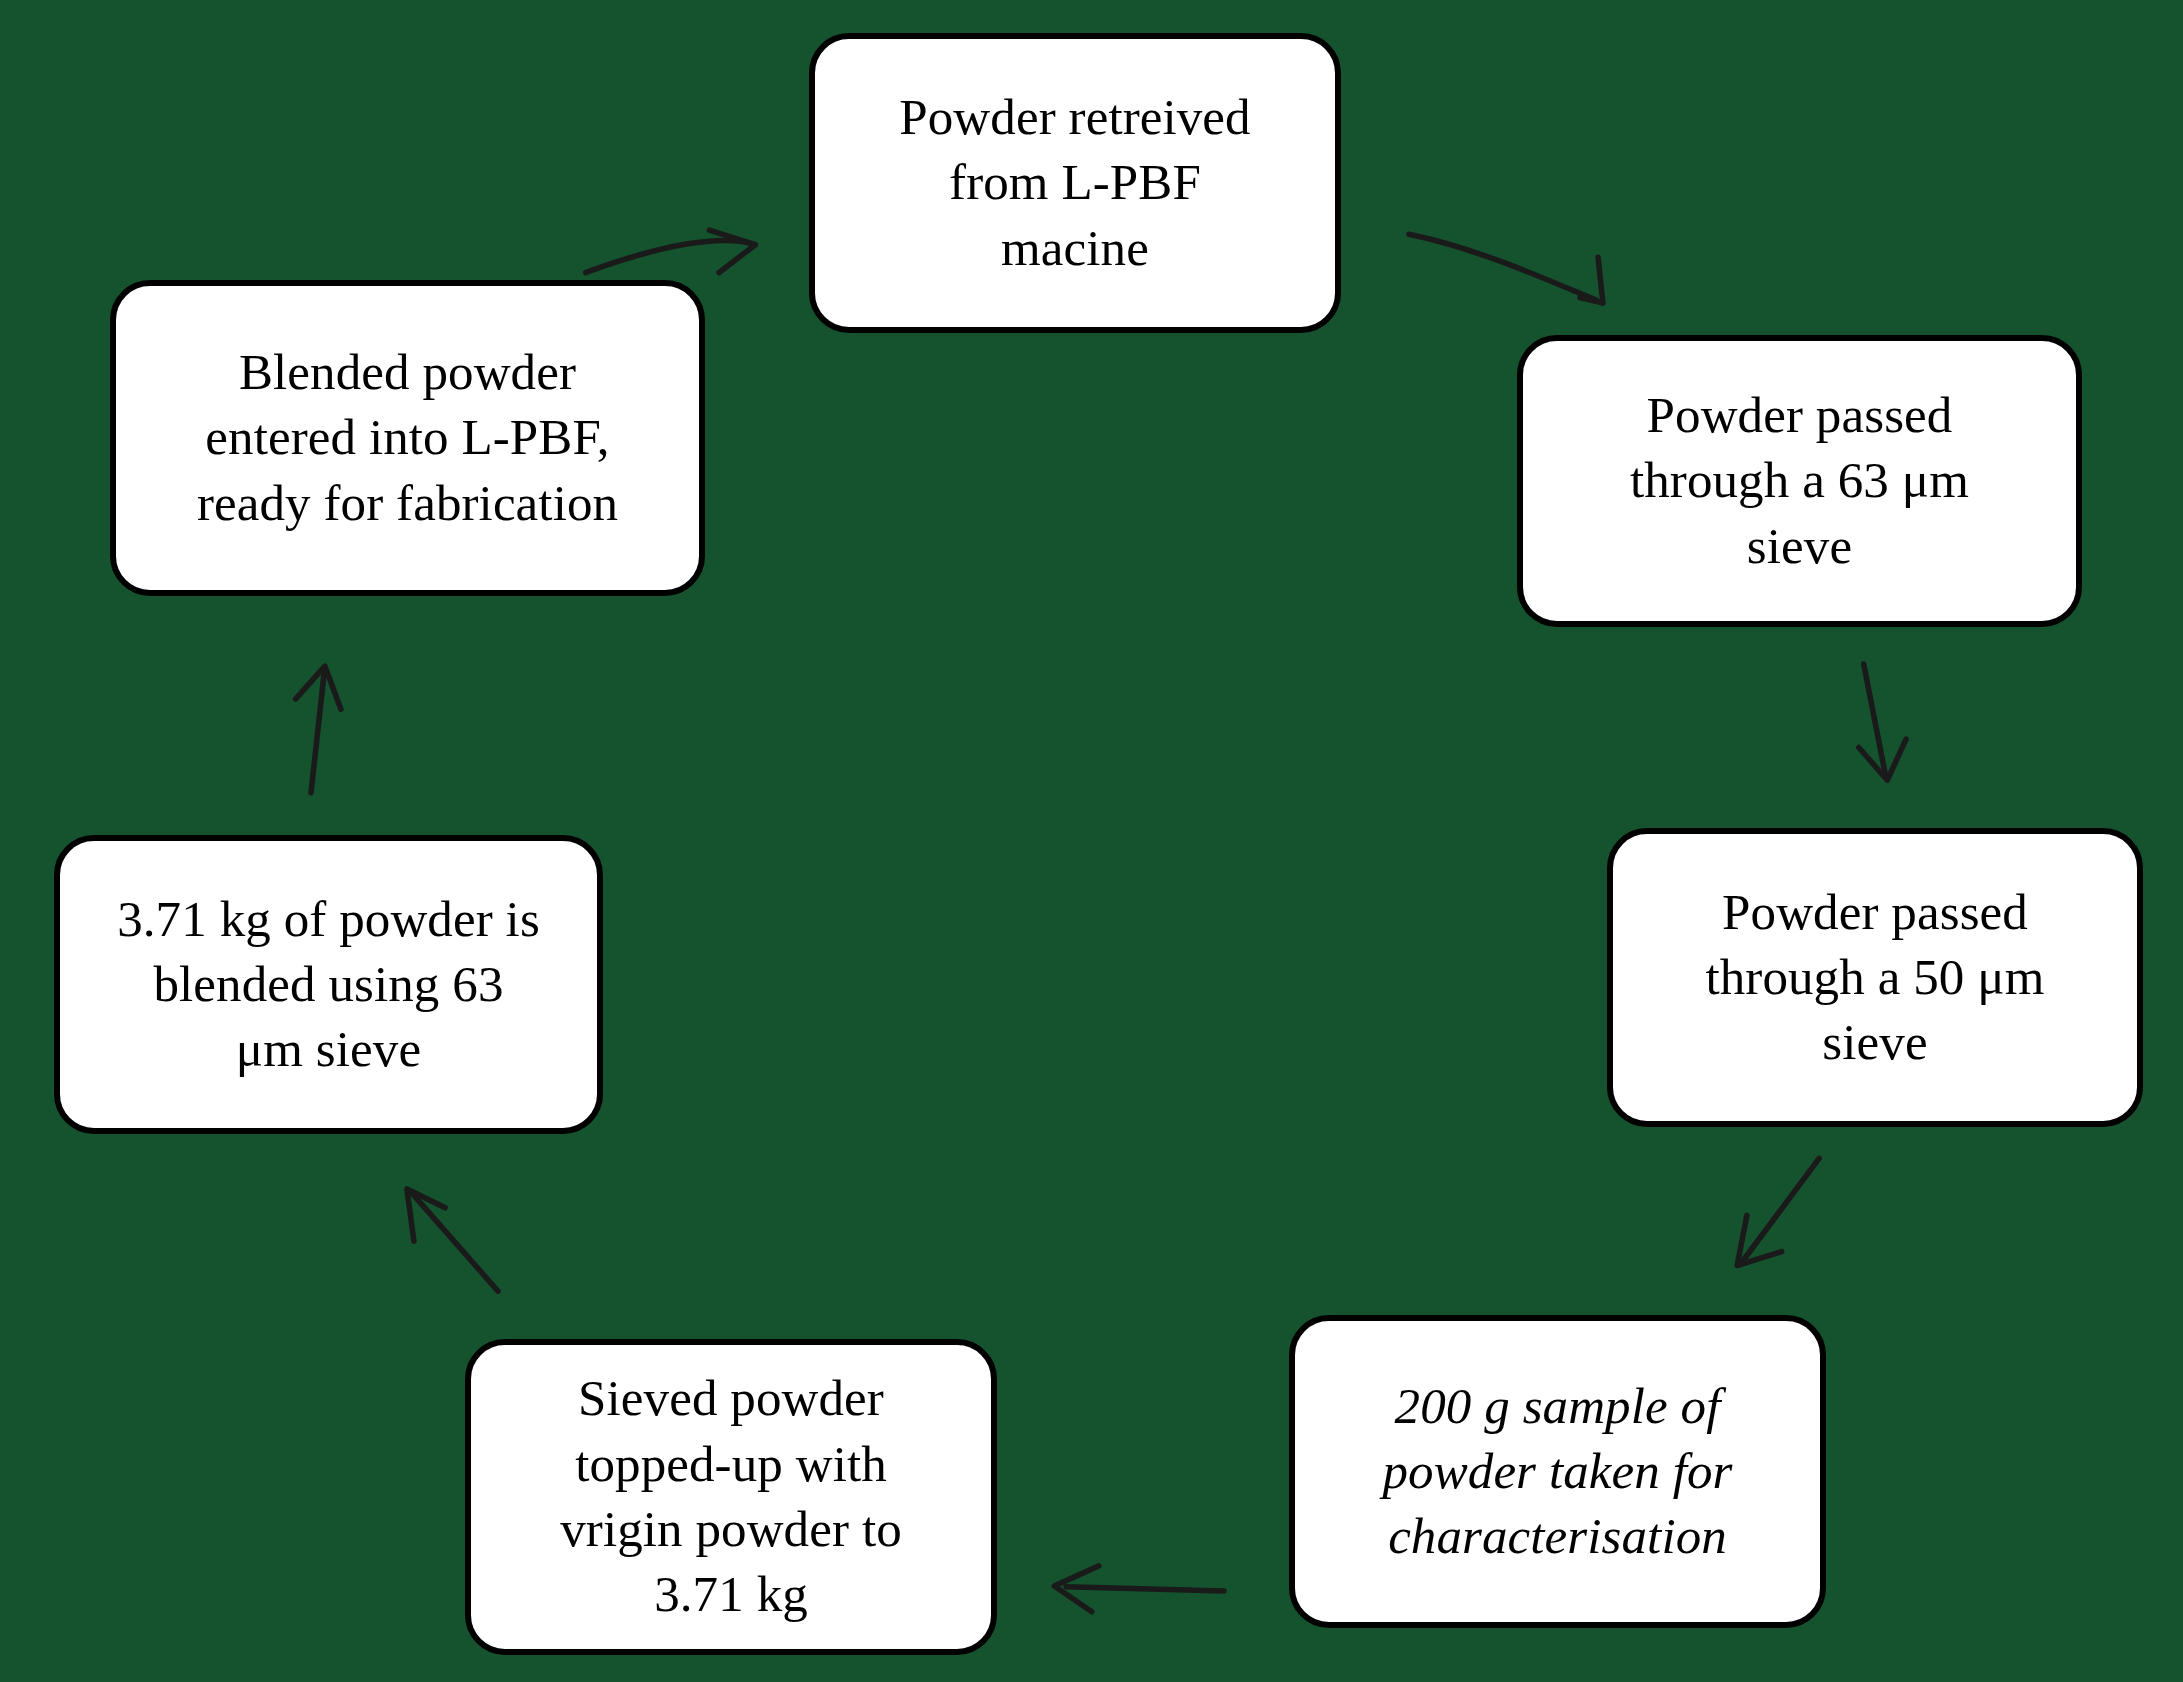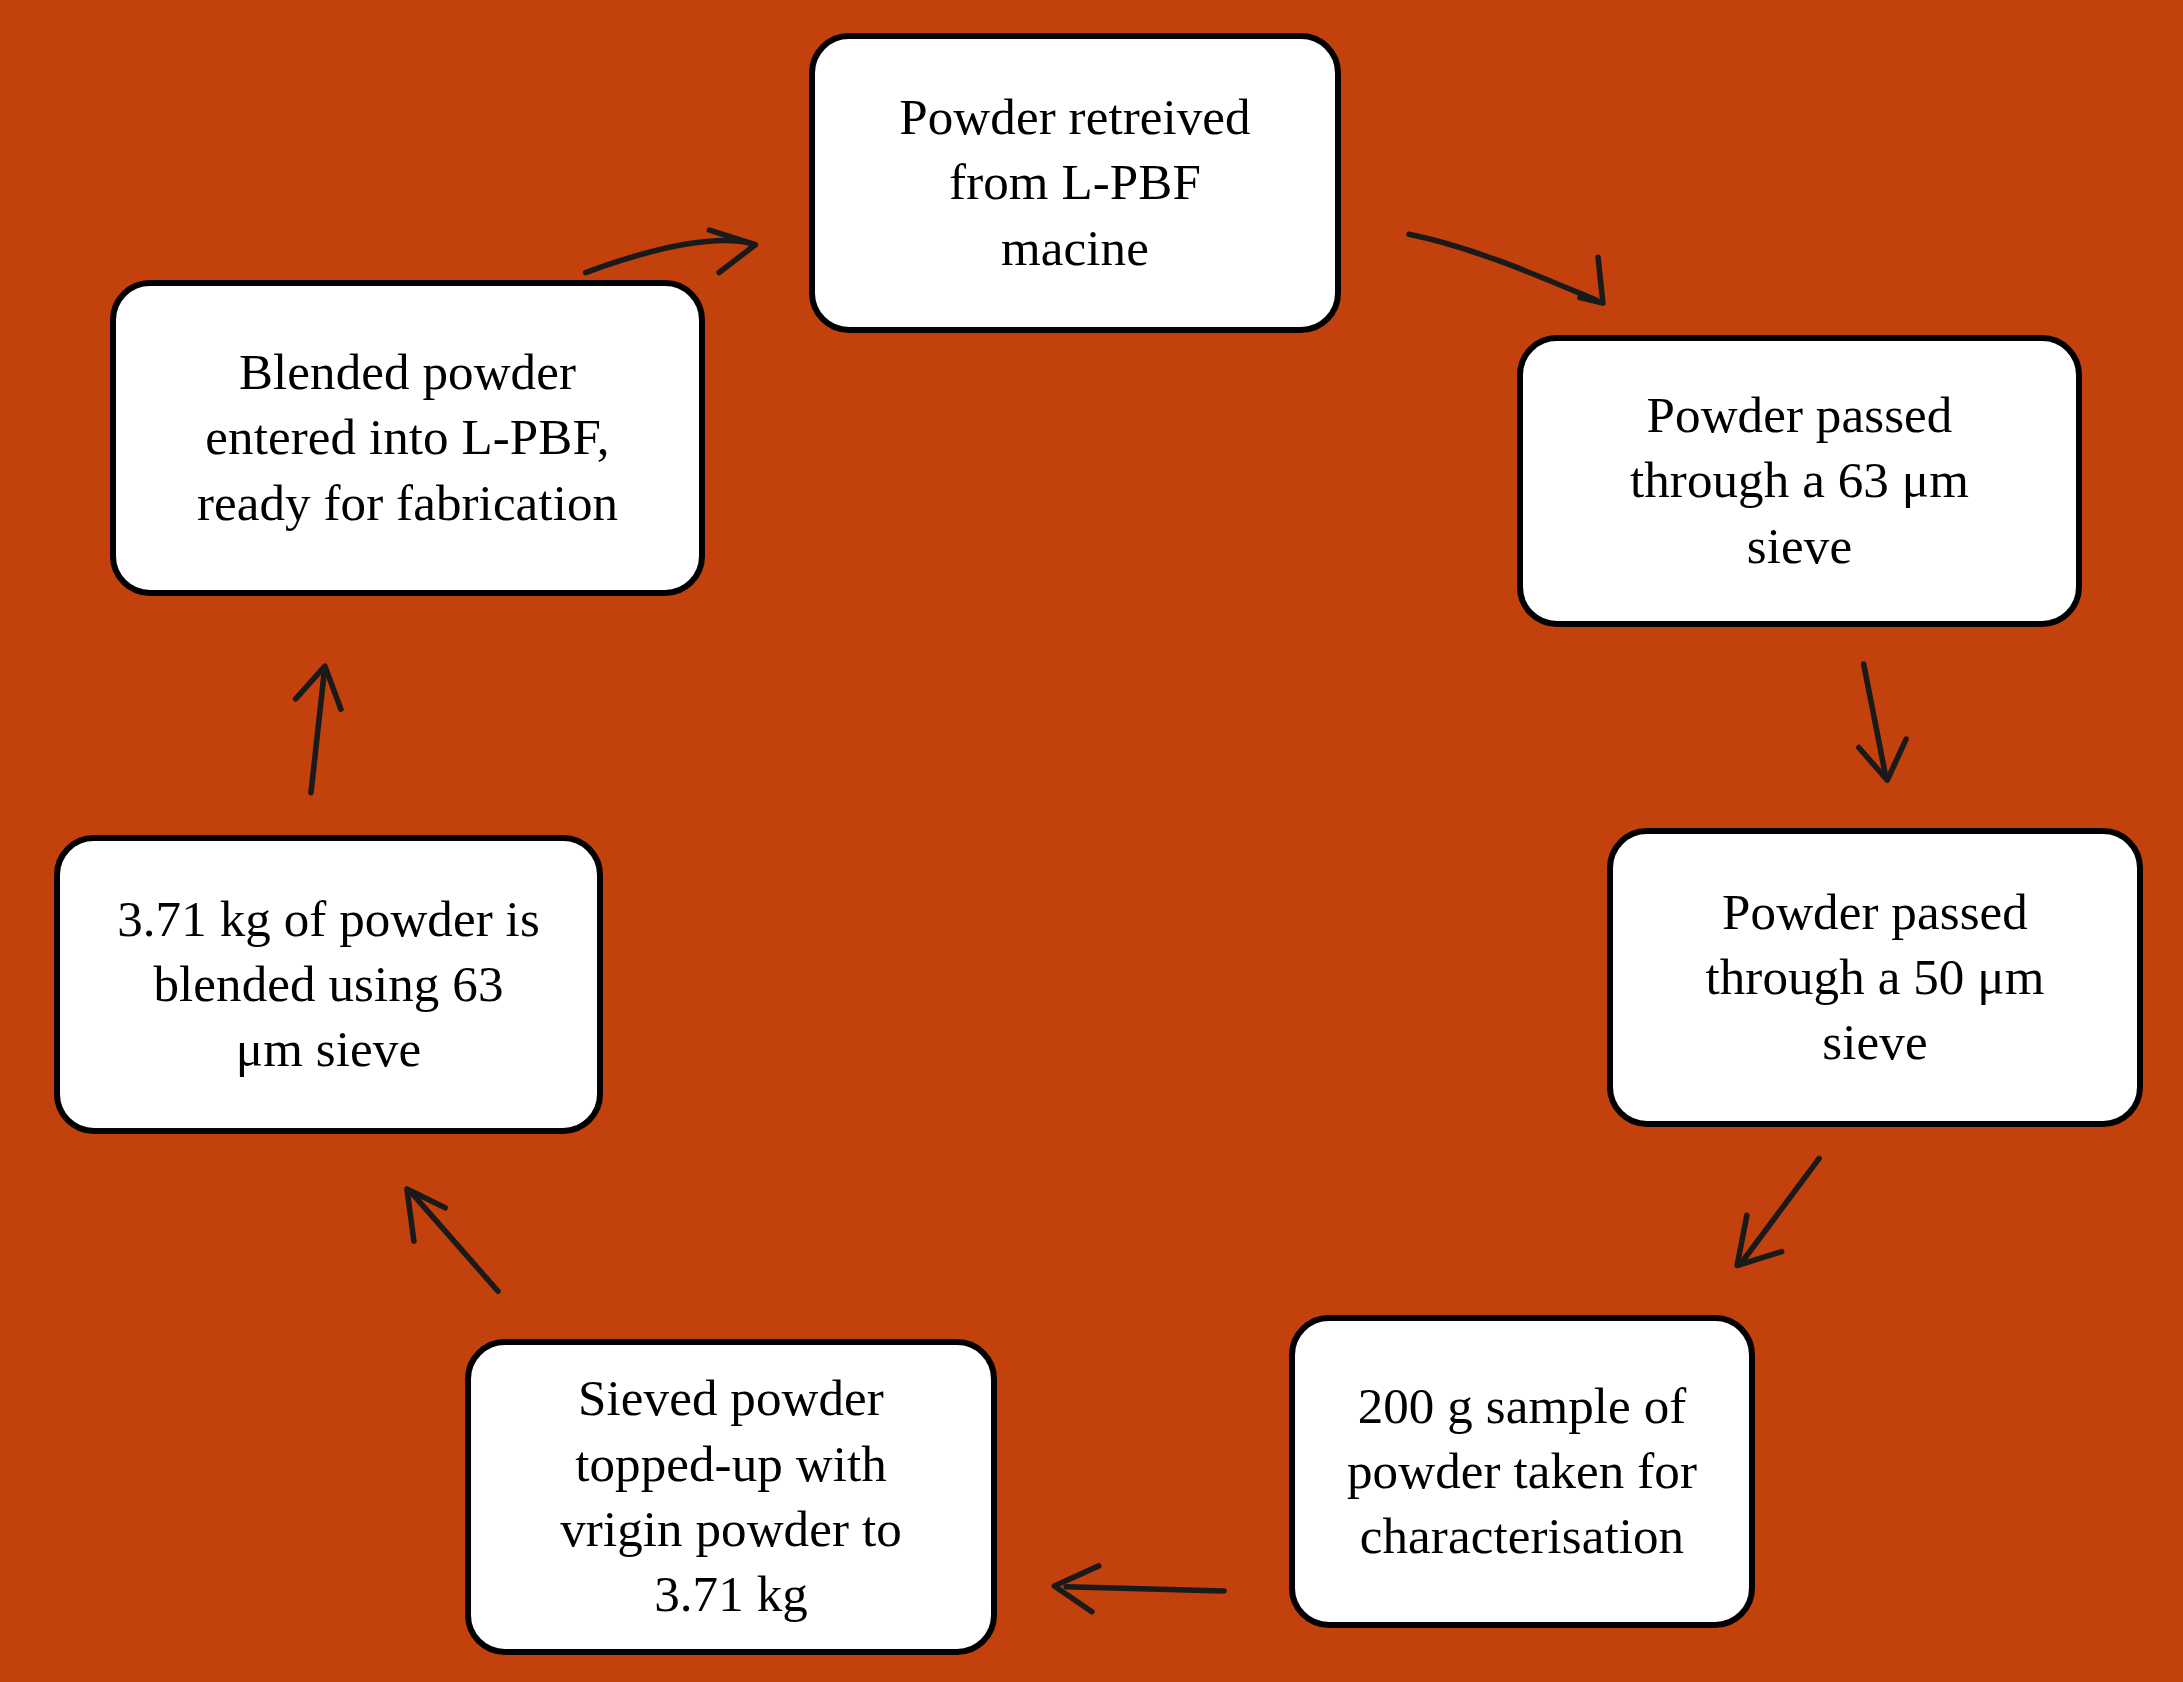--- a/index.html
+++ b/index.html
@@ -5,21 +5,21 @@
 <style>
   html, body {
     margin: 0;
     padding: 0;
     background: #ffffff;
   }
   #canvas {
     position: relative;
     width: 2183px;
     height: 1682px;
-    background: #c2410c;
+    background: #14532d;
     overflow: hidden;
     font-family: "Liberation Serif", "DejaVu Serif", serif;
   }
   .node {
     position: absolute;
     box-sizing: border-box;
     border: 6.3px solid #000000;
     border-radius: 40px;
     background: #ffffff;
     display: flex;
@@ -30,21 +30,21 @@
     font-size: 51px;
     line-height: 1.28;
     padding: 7px 15.3px;
     white-space: pre-line;
     letter-spacing: 0.1px;
   }
   
   #node-retrieved { left: 809px; top: 33px;   width: 532px;  height: 300px; }
   #node-sieve63   { left: 1517px; top: 335px;  width: 565px;  height: 292px; }
   #node-sieve50   { left: 1607px; top: 828px; width: 536px;  height: 299px; }
-  #node-sample    { left: 1289px; top: 1315px; width: 466px;  height: 313px; }
+  #node-sample    { left: 1289px; top: 1315px; width: 537px;  height: 313px; font-style: italic; }
   #node-topup     { left: 465px;  top: 1339px; width: 532px;  height: 316px; }
   #node-blend     { left: 54px;   top: 835px; width: 549px;  height: 299px; }
   #node-ready     { left: 110px;  top: 280px;  width: 595px;  height: 316px; }
 
   .arrow-layer {
     position: absolute;
     left: 0; top: 0;
     width: 2183px;
     height: 1682px;
     pointer-events: none;

